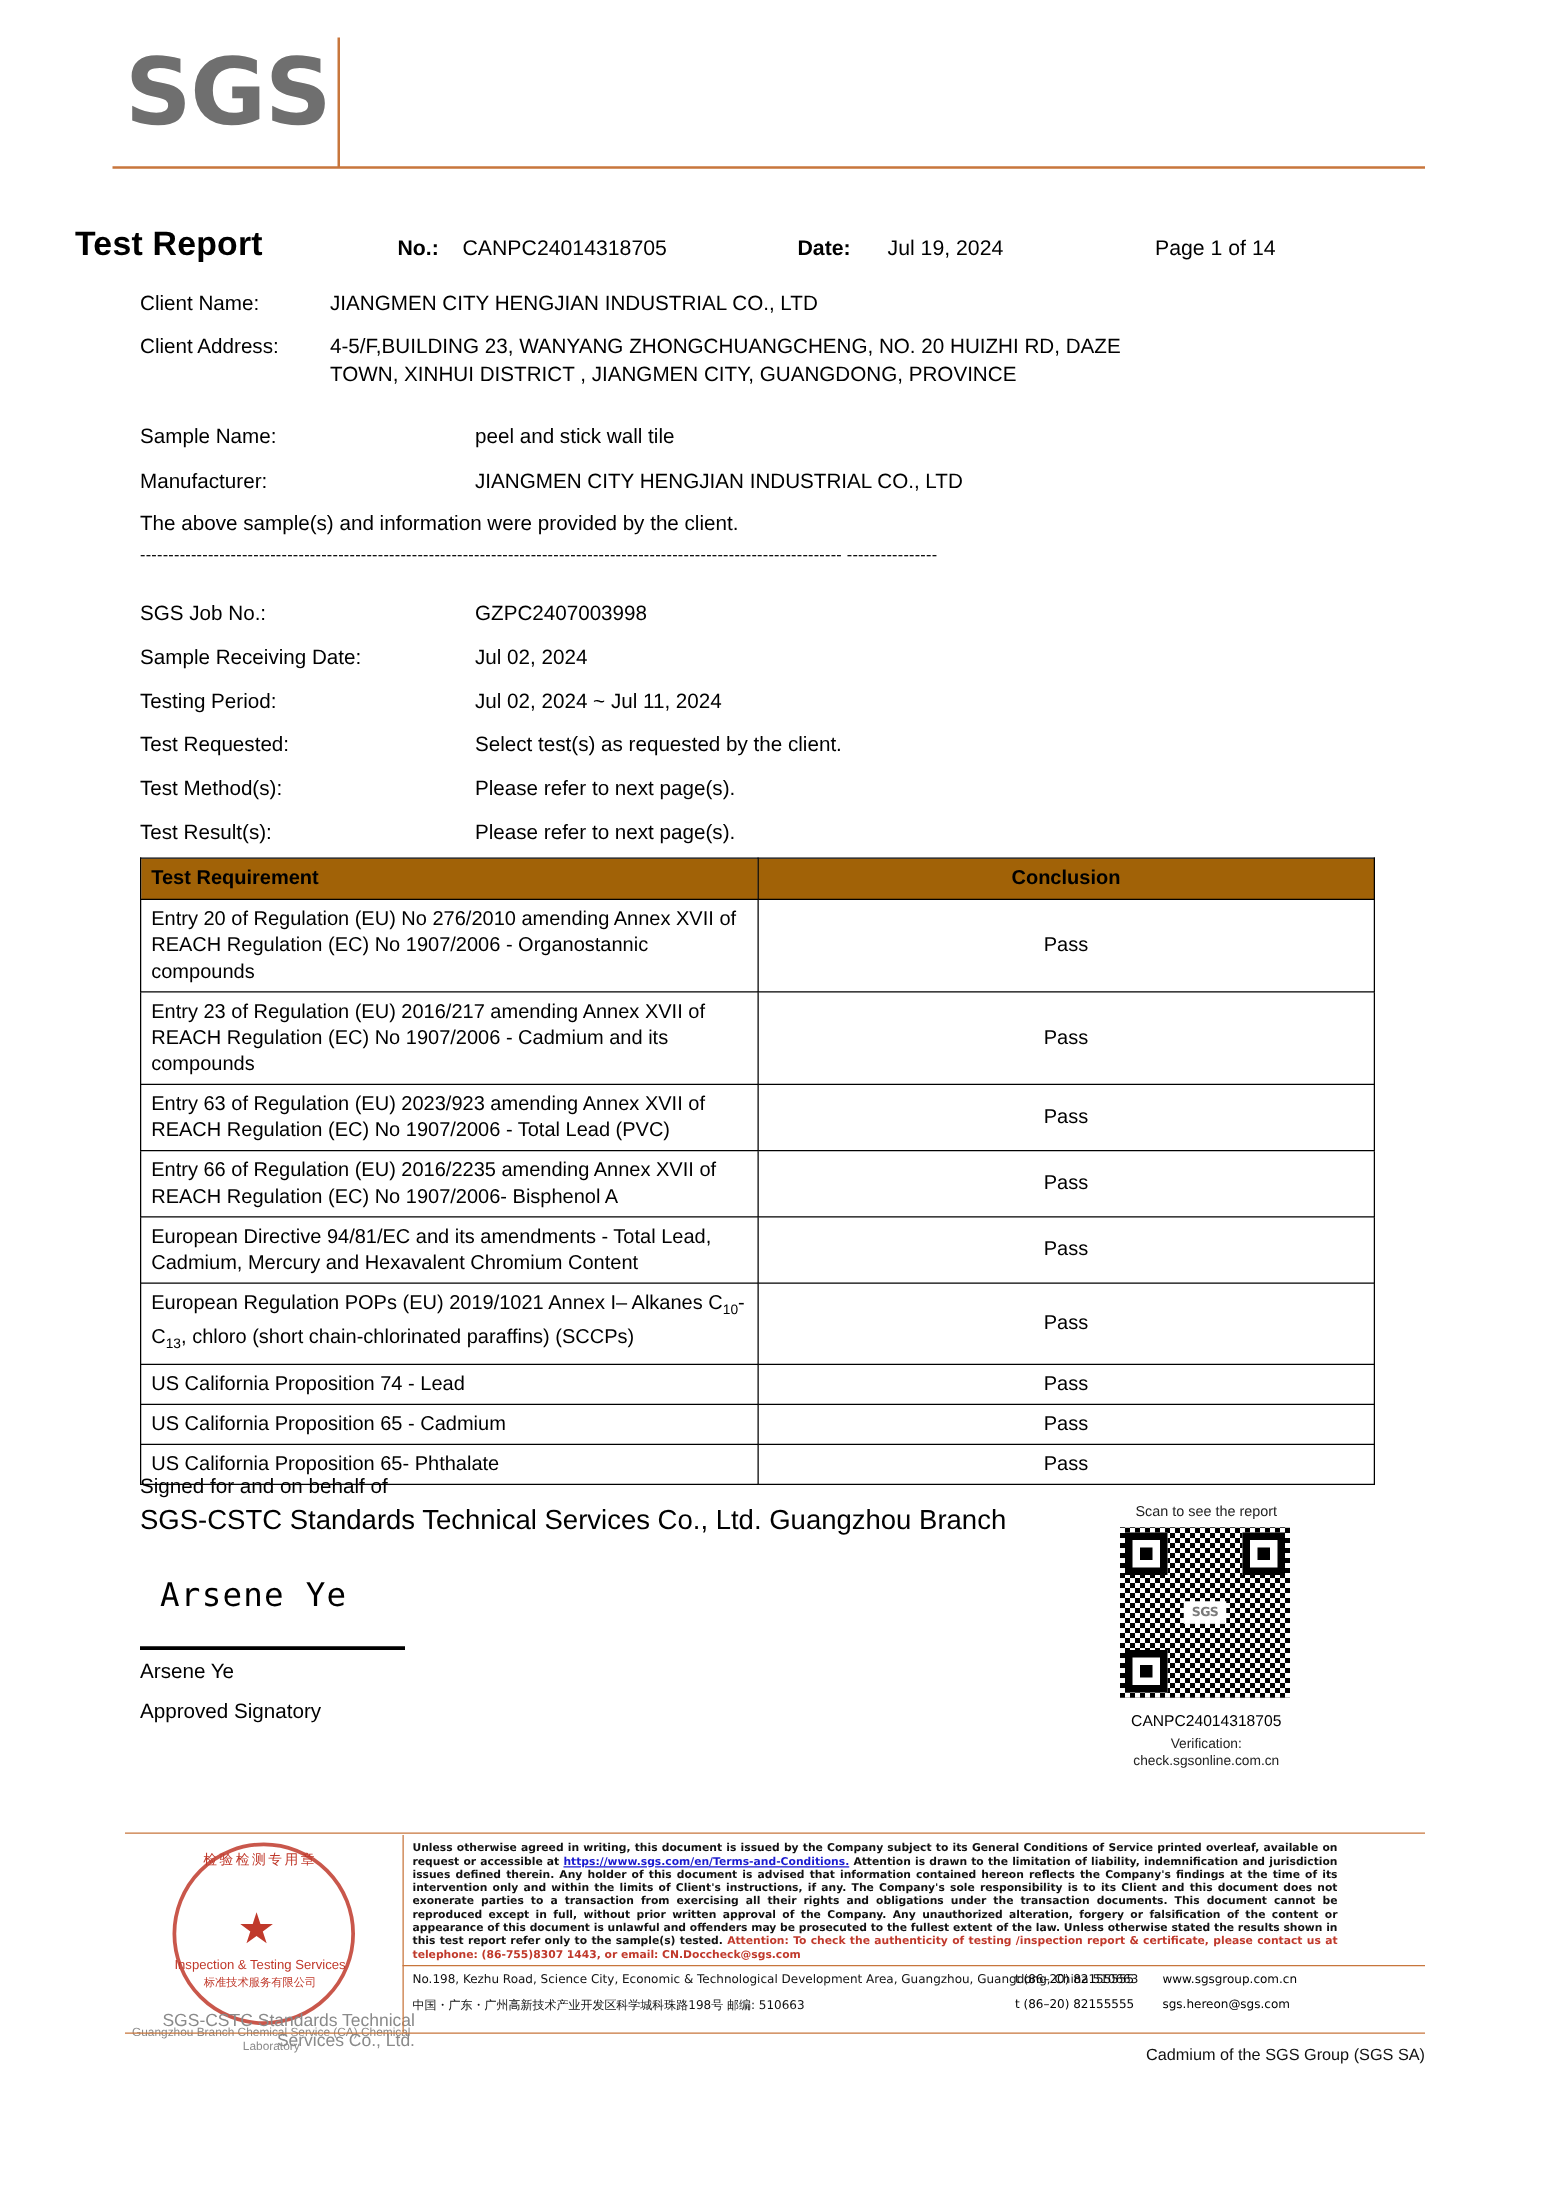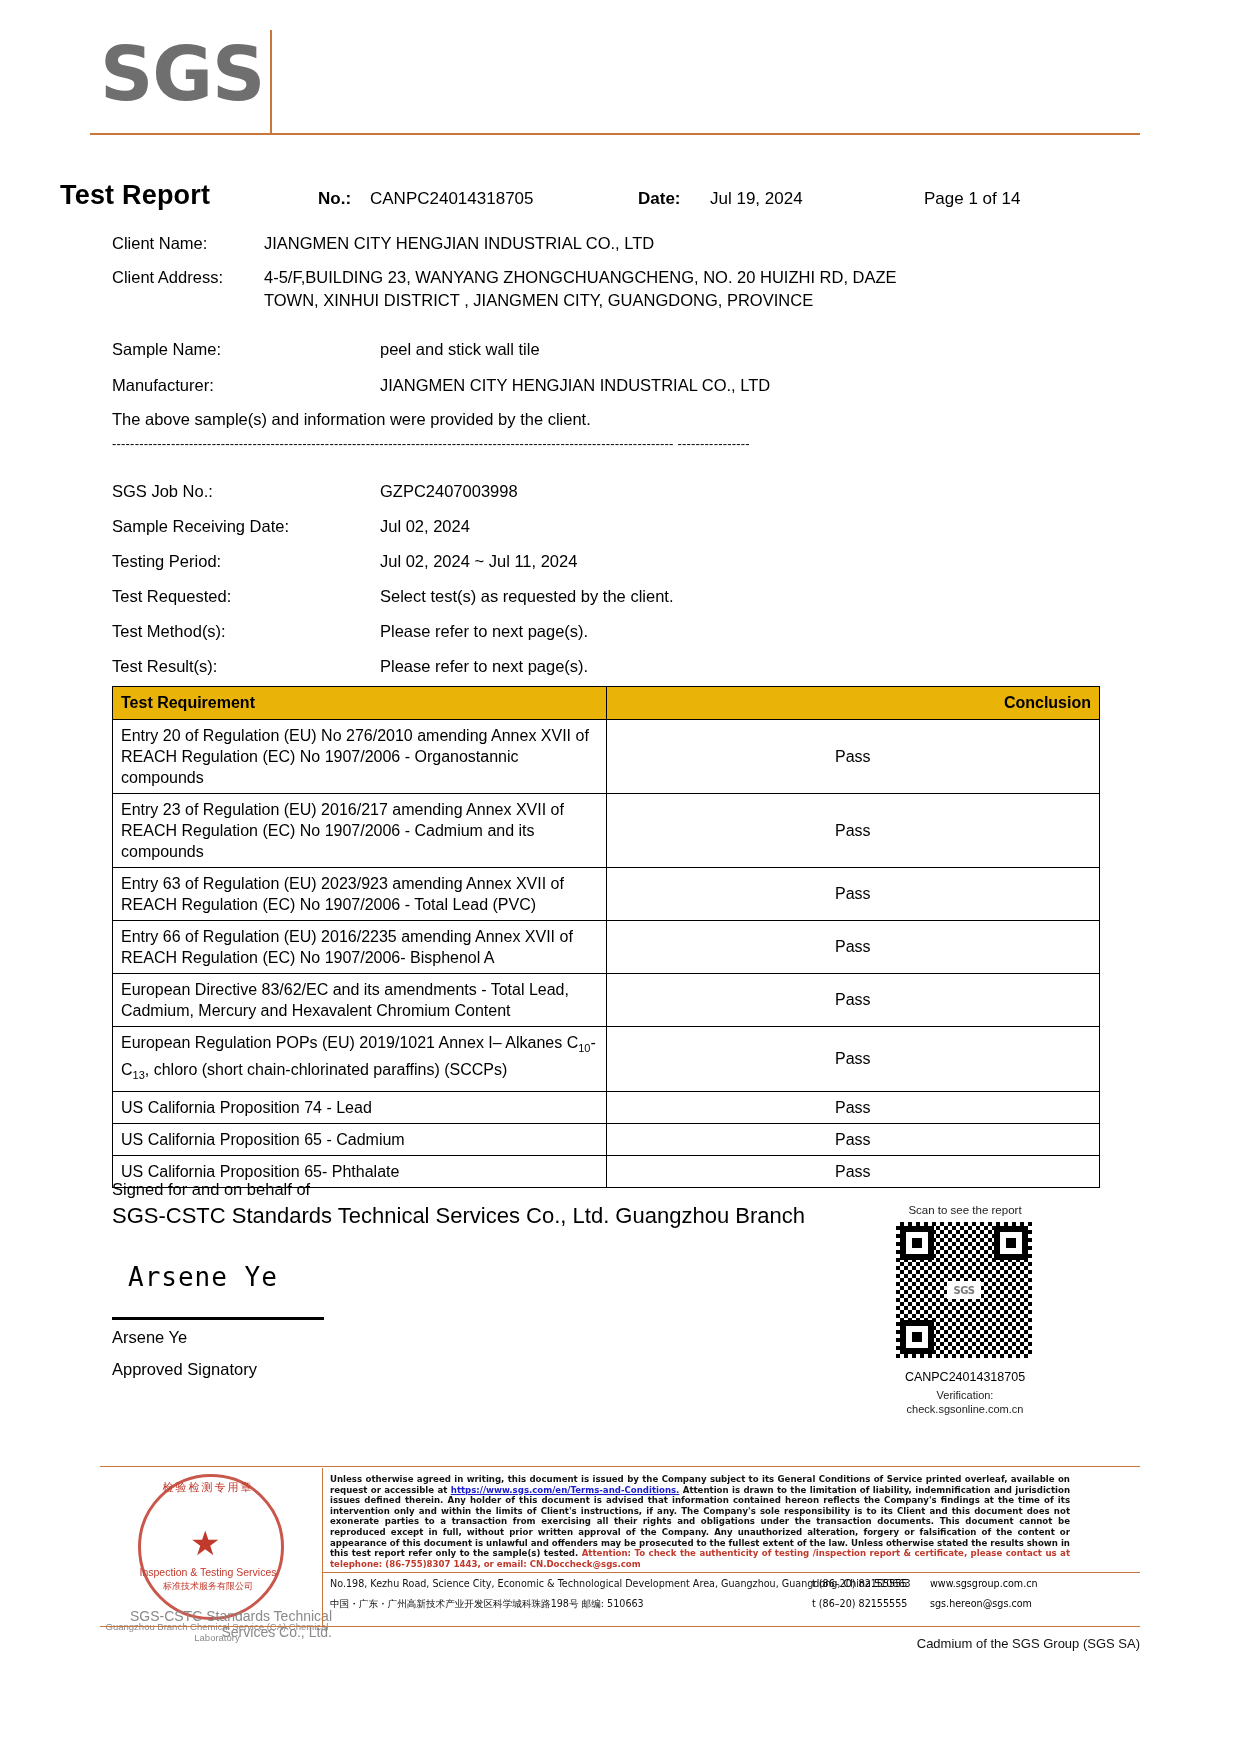--- a/index.html
+++ b/index.html
@@ -169,27 +169,27 @@
     border-collapse: collapse;
     table-layout: fixed;
     font-size: 16px;
   }
   .results th, .results td {
     border: 1px solid #000;
     padding: 4px 8px;
     vertical-align: middle;
   }
   .results thead th {
-    background: #eab308;
+    background: #a16207;
     font-weight: bold;
     height: 26px;
     padding: 3px 8px;
   }
   .results thead th.req { text-align: left; }
-  .results thead th.con { text-align: right; }
+  .results thead th.con { text-align: center; }
   .results td.req {
     text-align: left;
     line-height: 21px;
     padding-top: 5px;
     padding-bottom: 5px;
   }
   .results td.con {
     text-align: center;
     width: 235px;
   }
@@ -568,21 +568,21 @@
         </tr>
         <tr>
           <td class="req">Entry 63 of Regulation (EU) 2023/923 amending Annex XVII of REACH Regulation (EC) No 1907/2006 - Total Lead (PVC)</td>
           <td class="con">Pass</td>
         </tr>
         <tr>
           <td class="req">Entry 66 of Regulation (EU) 2016/2235 amending Annex XVII of REACH Regulation (EC) No 1907/2006- Bisphenol A</td>
           <td class="con">Pass</td>
         </tr>
         <tr>
-          <td class="req">European Directive 83/62/EC and its amendments - Total Lead, Cadmium, Mercury and Hexavalent Chromium Content</td>
+          <td class="req">European Directive 94/81/EC and its amendments - Total Lead, Cadmium, Mercury and Hexavalent Chromium Content</td>
           <td class="con">Pass</td>
         </tr>
         <tr>
           <td class="req">European Regulation POPs (EU) 2019/1021 Annex I– Alkanes C<sub>10</sub>-C<sub>13</sub>, chloro (short chain-chlorinated paraffins) (SCCPs)</td>
           <td class="con">Pass</td>
         </tr>
         <tr>
           <td class="req">US California Proposition 74 - Lead</td>
           <td class="con">Pass</td>
         </tr>

